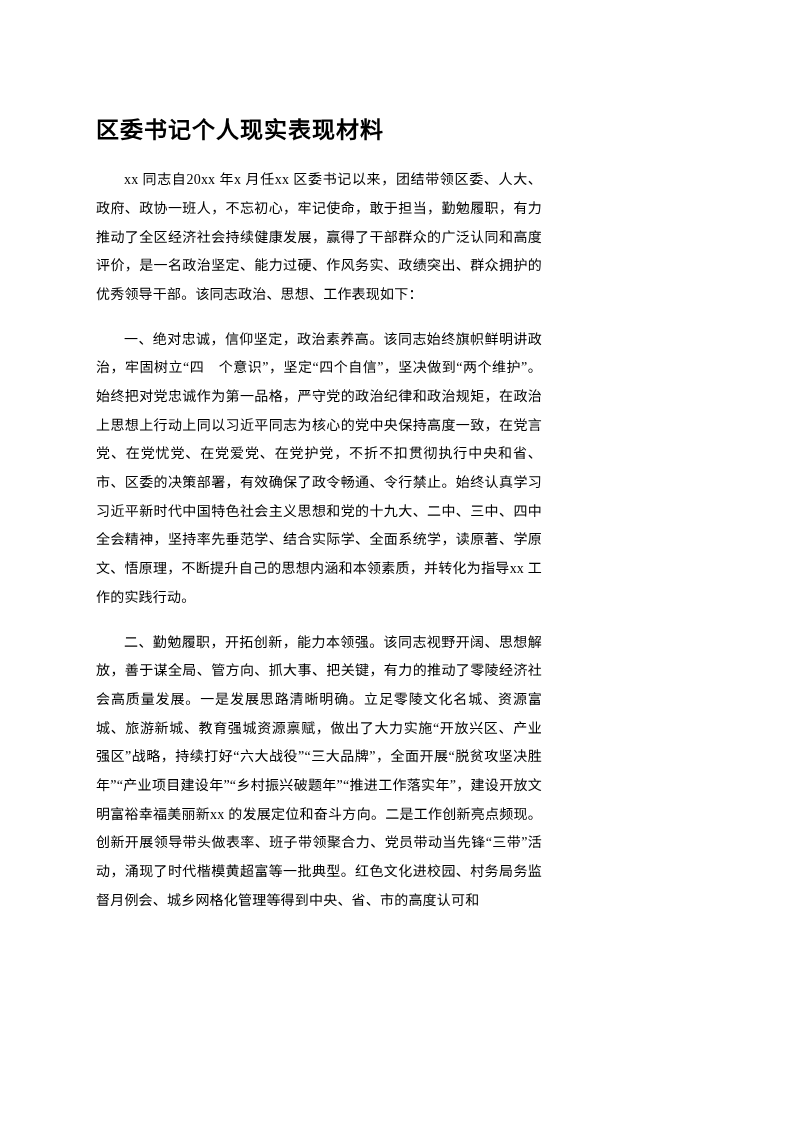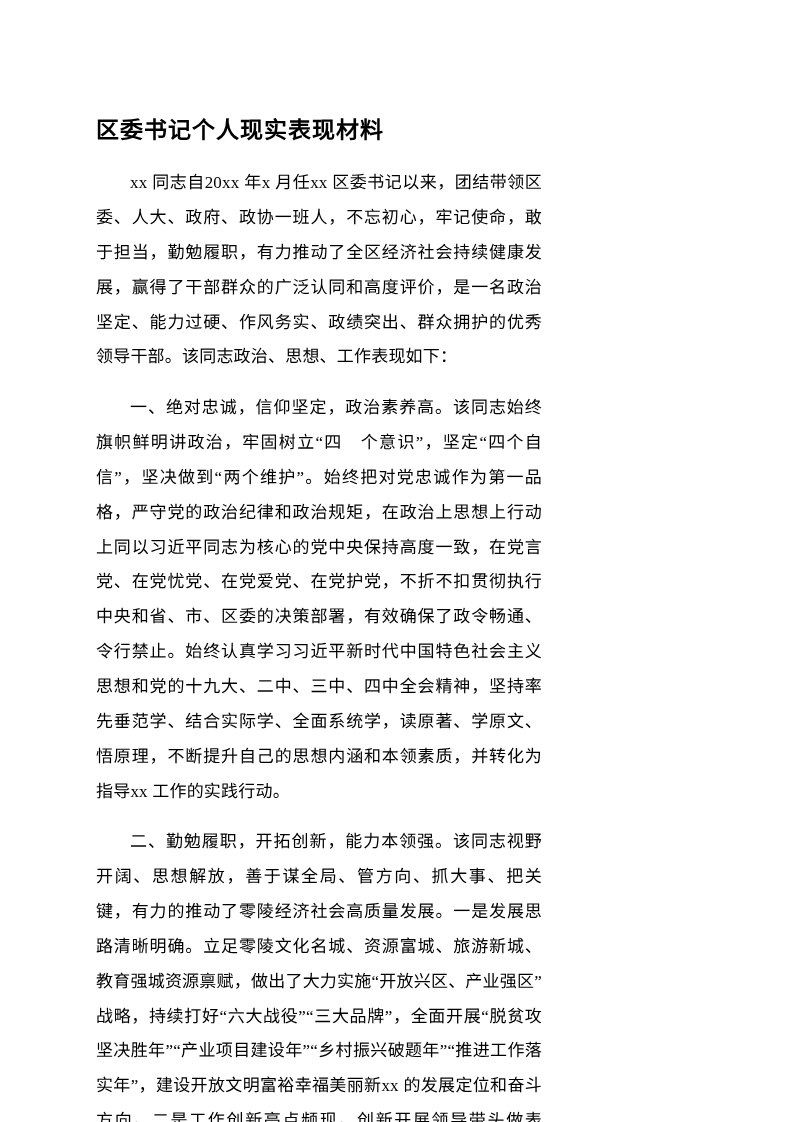--- a/index.html
+++ b/index.html
@@ -25,21 +25,21 @@
   }
   .doc-title {
     font-family: "DejaVu Sans", "Liberation Sans", sans-serif;
     font-weight: bold;
     font-size: 23px;
     letter-spacing: 1px;
     margin: 18px 0 20px 0;
     line-height: 1.4;
   }
   p.para {
-    font-size: 17px;
+    font-size: 14px;
     line-height: 2.05;
     text-align: justify;
     text-justify: inter-ideograph;
     margin: 16px 0 14px 0;
     text-indent: 2em;
     letter-spacing: 0.2px;
   }
   .b {
     font-weight: normal;
   }

